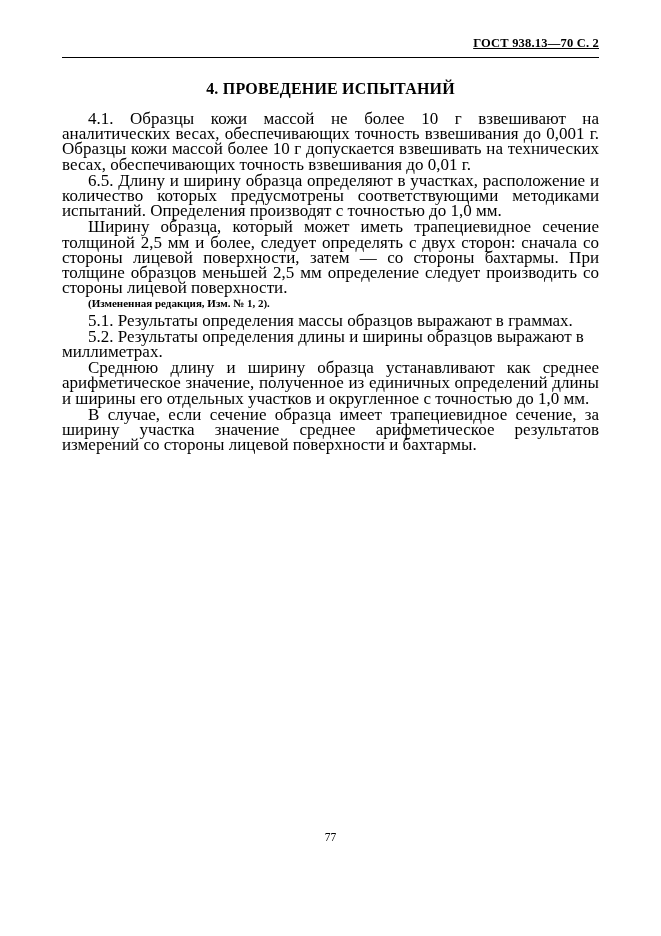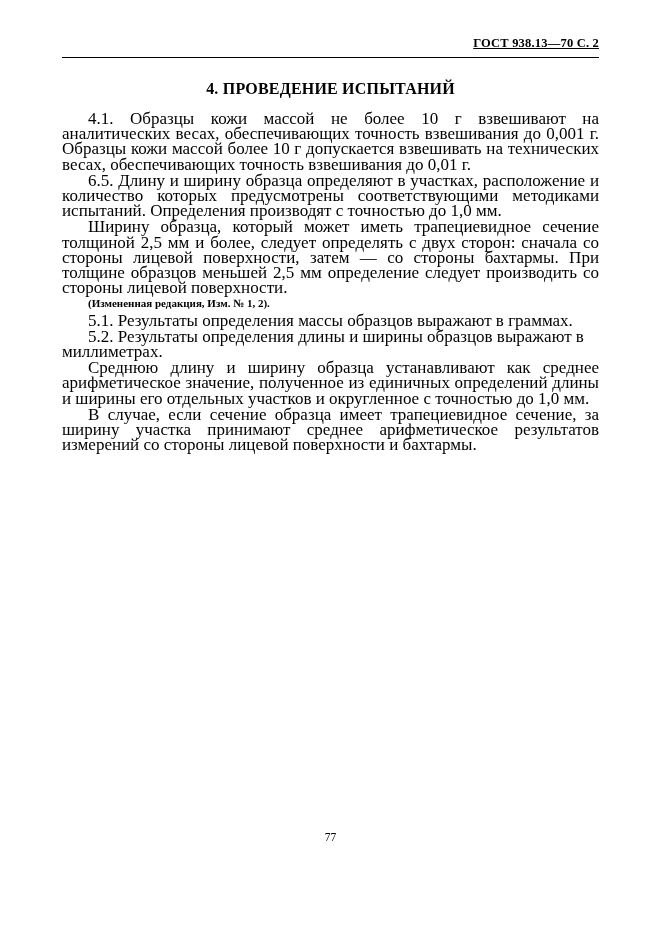--- a/index.html
+++ b/index.html
@@ -94,19 +94,19 @@
 
     <p class="para">4.1.  Образцы кожи массой не более 10 г взвешивают на аналитических весах, обеспечивающих точность взвешивания до 0,001 г. Образцы кожи массой более 10 г допускается взвешивать на технических весах, обеспечивающих точность взвешивания до 0,01 г.</p>
     <p class="para">6.5.  Длину и ширину образца определяют в участках, расположение и количество которых предусмотрены соответствующими методиками испытаний. Определения производят с точностью до 1,0 мм.</p>
     <p class="para">Ширину образца, который может иметь трапециевидное сечение толщиной 2,5 мм и более, следует определять с двух сторон: сначала со стороны лицевой поверхности, затем — со стороны бахтармы. При толщине образцов меньшей 2,5 мм определение следует производить со стороны лицевой поверхности.</p>
     <p class="bold-note">(Измененная редакция, Изм. № 1, 2).</p>
 
 
     <p class="para nojust">5.1.  Результаты определения массы образцов выражают в граммах.</p>
     <p class="para nojust">5.2.  Результаты определения длины и ширины образцов выражают в миллиметрах.</p>
     <p class="para">Среднюю длину и ширину образца устанавливают как среднее арифметическое значение, полученное из единичных определений длины и ширины его отдельных участков и округленное с точностью до 1,0 мм.</p>
-    <p class="para">В случае, если сечение образца имеет трапециевидное сечение, за ширину участка принимают среднее арифметическое результатов измерений со стороны лицевой поверхности и бахтармы.</p>
+    <p class="para">В случае, если сечение образца имеет трапециевидное сечение, за ширину участка значение среднее арифметическое результатов измерений со стороны лицевой поверхности и бахтармы.</p>
 
   </div>
 
   <div class="page-number">77</div>
 
 </div>
 
 </body></html>

